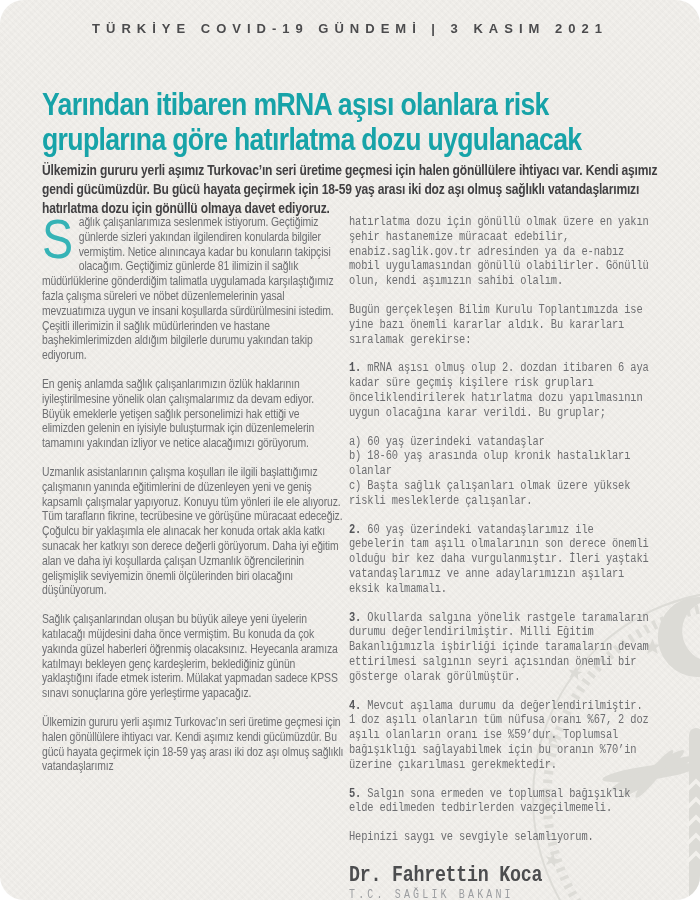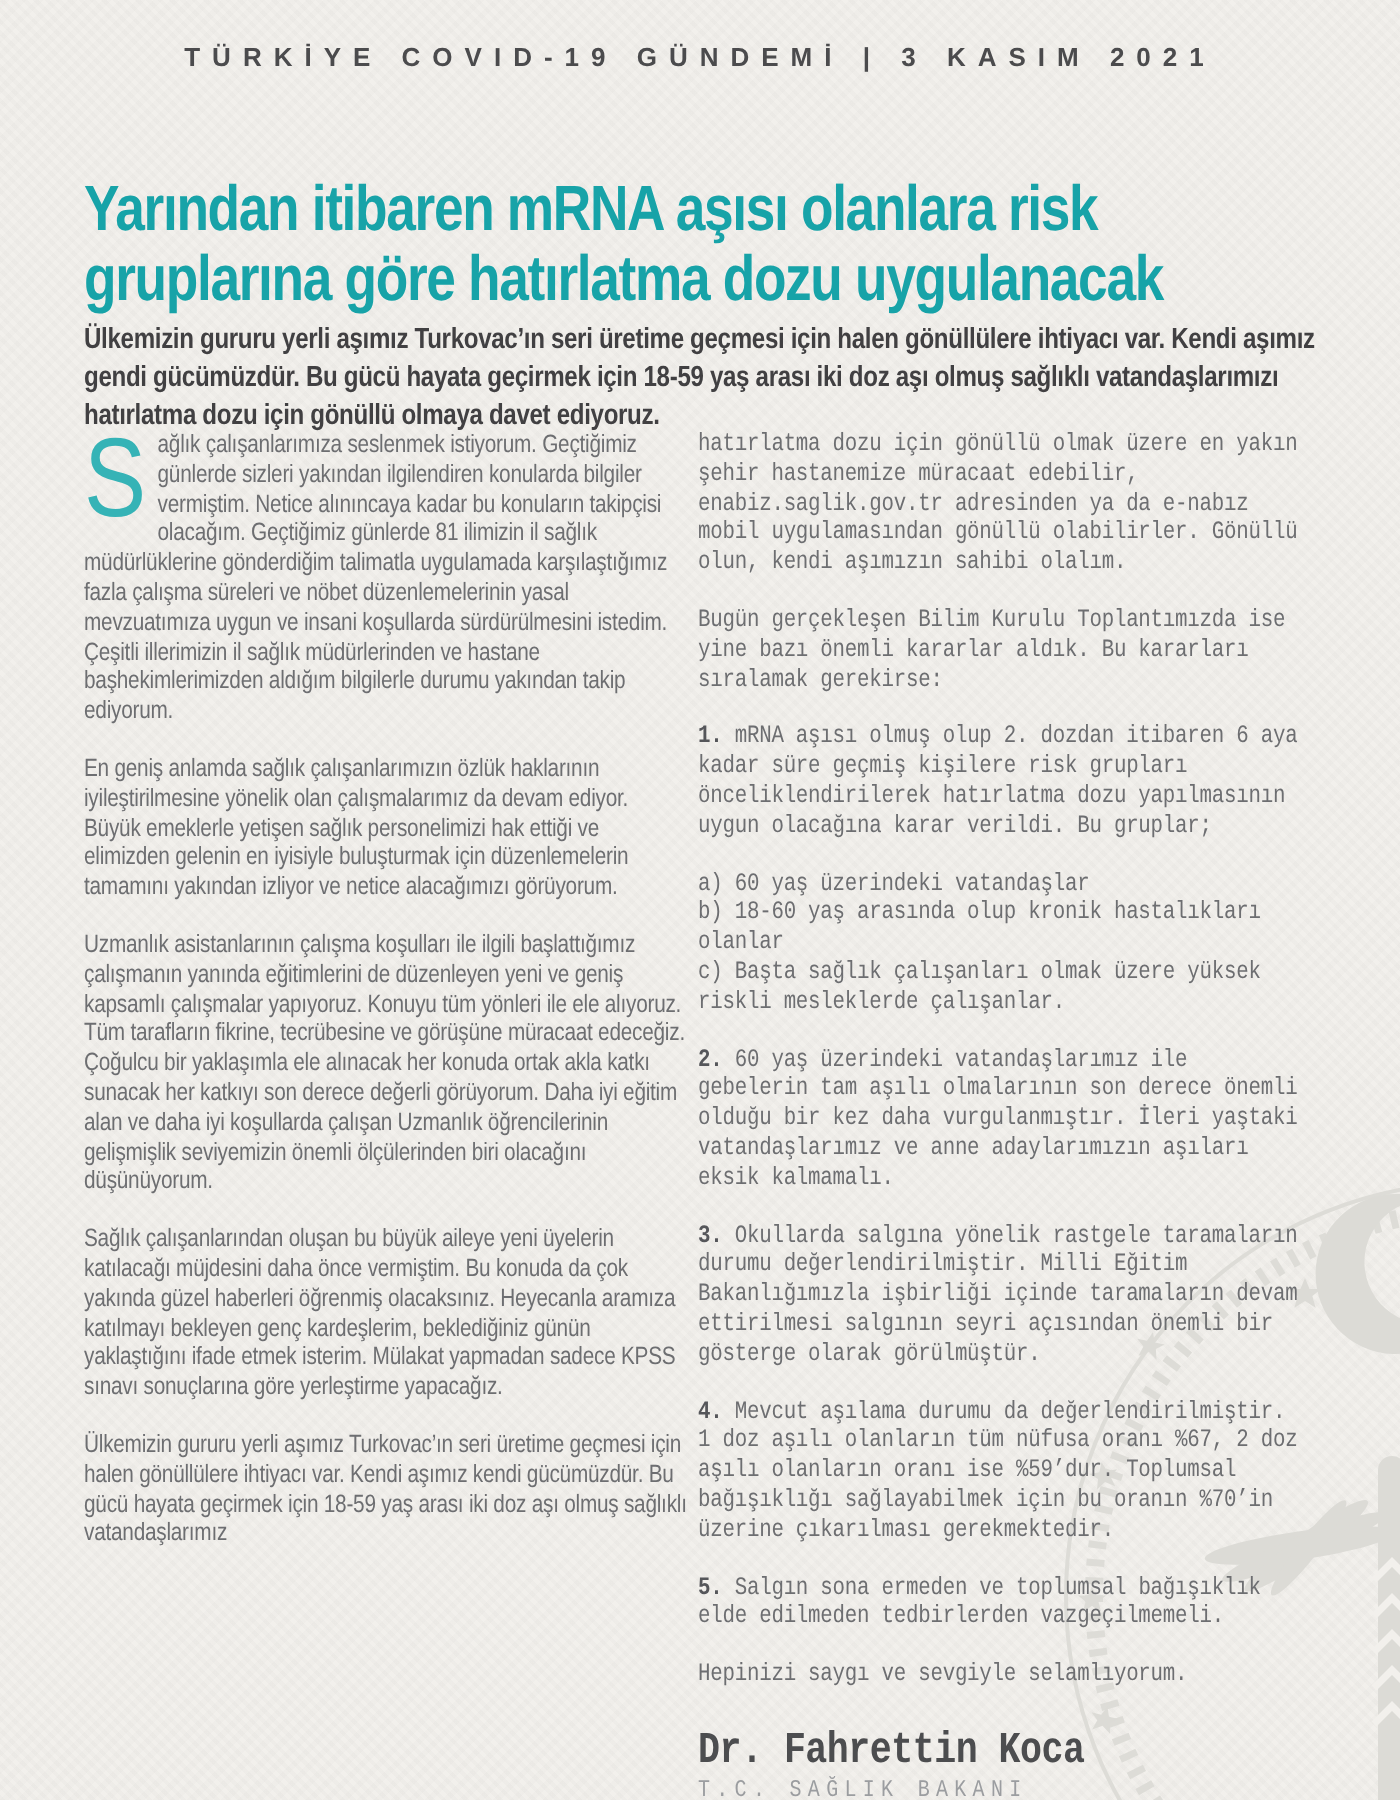--- a/index.html
+++ b/index.html
@@ -5,20 +5,21 @@
   html,body { margin:0; padding:0; }
   .page {
     position:relative;
     width:700px; height:900px;
     background-color:#f2f0ec;
     background-image:
       repeating-linear-gradient(45deg, rgba(0,0,0,0.014) 0 2px, rgba(255,255,255,0.012) 2px 4px),
       repeating-linear-gradient(-45deg, rgba(0,0,0,0.010) 0 3px, transparent 3px 6px);
     overflow:hidden;
     font-family:"Liberation Sans", sans-serif;
+    border-radius:24px;
     -webkit-font-smoothing:antialiased;
   }
 
   
   .condense { transform:scaleX(0.832); transform-origin:0 0; }
 
   .topbar {
     position:absolute; top:21px; left:0; width:700px;
     text-align:center;
     font-size:13px; font-weight:bold;

